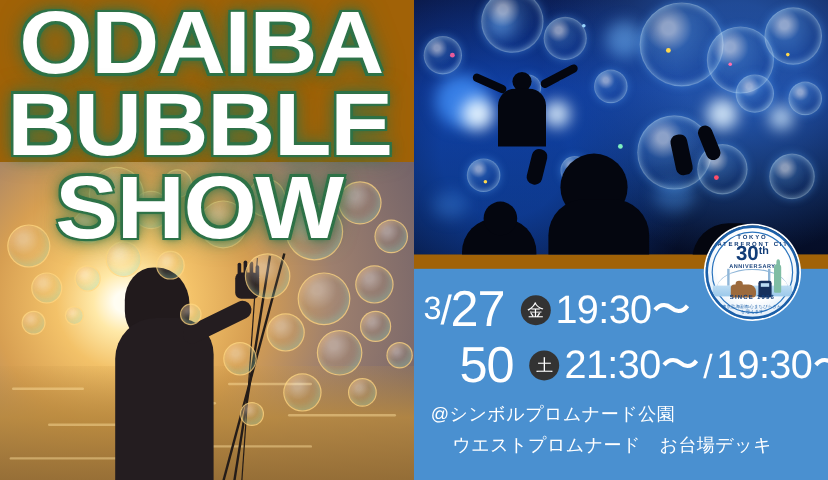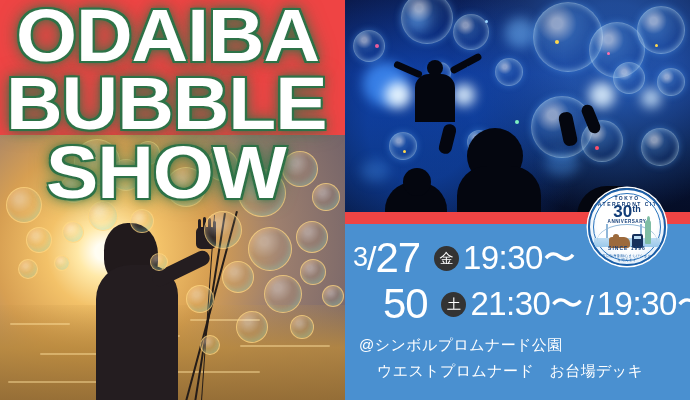--- a/index.html
+++ b/index.html
@@ -1,19 +1,19 @@
 <!DOCTYPE html>
 <html><head>
 <meta charset="utf-8">
 <style>
   html,body{margin:0;padding:0;background:#000;}
   #poster{
     position:relative;width:690px;height:400px;overflow:hidden;
     font-family:"Liberation Sans","DejaVu Sans",sans-serif;
-    background:#ef4444;
+    background:#a16207;
   }
 
   
   .photo-night{
     position:absolute;left:345px;top:0;width:345px;height:212px;overflow:hidden;
     background:
       radial-gradient(circle at 22% 60%, rgba(20,90,220,.55) 0 18%, transparent 55%),
       radial-gradient(circle at 78% 25%, rgba(60,140,255,.45) 0 16%, transparent 52%),
       linear-gradient(180deg,#0a1540 0%,#0b2060 35%,#07163a 70%,#050d26 100%);
   }

